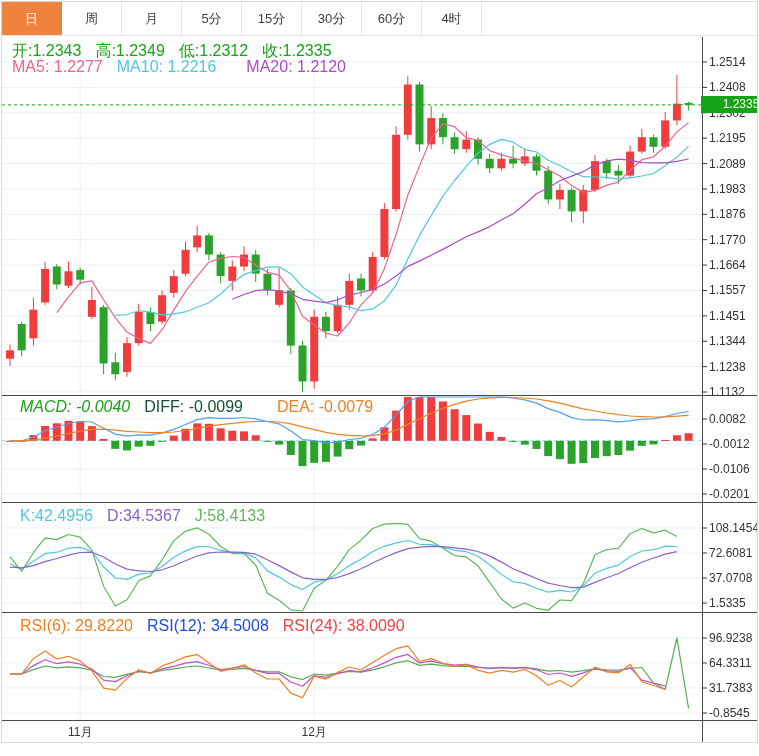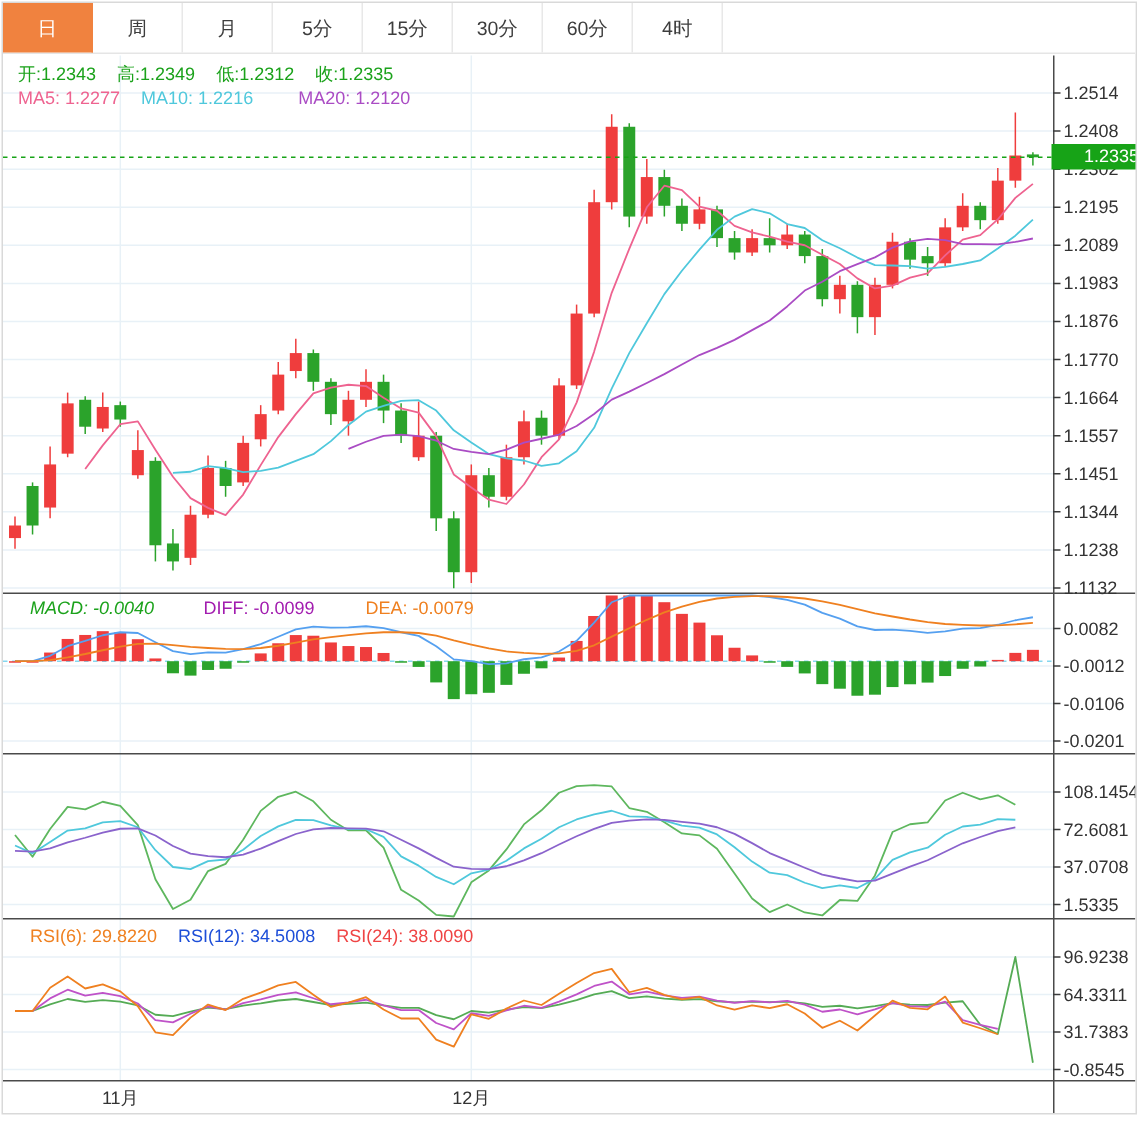--- a/index.html
+++ b/index.html
@@ -1,21 +1,21 @@
 <!DOCTYPE html>
 <html><head>
 <meta charset="utf-8">
 <style>
   html,body{margin:0;padding:0;background:#fff;}
   body{width:759px;height:756px;position:relative;font-family:"Liberation Sans",sans-serif;}
   .app{position:absolute;left:1px;top:1px;width:755px;height:740px;border:1px solid #d9d9d9;background:#fff;overflow:hidden;}
   .tabbar{position:absolute;left:0;top:0;width:100%;height:33px;display:flex;border-bottom:1px solid #e5e5e5;background:#fff;z-index:5;}
   .tab{width:59px;height:33px;line-height:33px;text-align:center;font-size:13px;color:#3d3d3d;border-right:1px solid #e8e8e8;cursor:pointer;flex:0 0 auto;}
   .tab.active{background:#f0823f;color:#fff;border-right:1px solid #f0823f;}
-  .legend{position:absolute;font-size:12px;white-space:nowrap;z-index:4;}
+  .legend{position:absolute;font-size:16px;white-space:nowrap;z-index:4;}
   .legend span{margin-right:14px;}
   svg.chart{position:absolute;left:0;top:0;z-index:1;}
   .badge{position:absolute;left:699px;top:94px;width:80px;height:17px;background:#17a317;color:#fff;font-size:12px;line-height:17px;text-align:center;z-index:6;}
 </style>
 </head>
 <body>
 
 <div class="app">
   <div class="tabbar">
       <div class="tab active">日</div>
@@ -318,15 +318,16 @@
         <text x="707" y="690" font-size="12" fill="#333333">31.7383</text>
         <line x1="700" y1="711" x2="705" y2="711" stroke="#3a3a3a"></line>
         <text x="707" y="715" font-size="12" fill="#333333">-0.8545</text>
         <text x="78.19999999999999" y="734" font-size="12" fill="#333333" text-anchor="middle">11月</text>
         <text x="312.2" y="734" font-size="12" fill="#333333" text-anchor="middle">12月</text>
       </g>
     </svg>
   <div class="badge">1.2335</div>
 <div class="legend" style="left: 10px; top: 39px;"><span style="color: rgb(27, 162, 27);">开:1.2343</span><span style="color: rgb(27, 162, 27);">高:1.2349</span><span style="color: rgb(27, 162, 27);">低:1.2312</span><span style="color: rgb(27, 162, 27);">收:1.2335</span></div>
     <div class="legend" style="left: 10px; top: 56px;"><span style="color: rgb(238, 99, 144);">MA5: 1.2277</span><span style="color: rgb(79, 200, 220);">MA10: 1.2216</span><span style="color: rgb(170, 76, 196); padding-left: 16px;">MA20: 1.2120</span></div>
-    <div class="legend" style="left: 18px; top: 396px;"><span style="color: rgb(27, 162, 27); font-style: italic;">MACD: -0.0040</span><span style="color: #a21caf; margin-left: 19px;">DIFF: -0.0099</span><span style="color: rgb(239, 128, 32); margin-left: 20px;">DEA: -0.0079</span></div>
+    <div class="legend" style="left: 18px; top: 396px;"><span style="color: rgb(27, 162, 27); font-style: italic;">MACD: -0.0040</span><span style="color: #14532d;">DIFF: -0.0099</span><span style="color: rgb(239, 128, 32); margin-left: 20px;">DEA: -0.0079</span></div>
+    <div class="legend" style="left: 18px; top: 505px;"><span style="color: rgb(79, 200, 220);">K:42.4956</span><span style="color: rgb(138, 99, 204);">D:34.5367</span><span style="color: rgb(94, 183, 94);">J:58.4133</span></div>
     <div class="legend" style="left: 18px; top: 615px;"><span style="color: rgb(239, 128, 32);">RSI(6): 29.8220</span><span style="color: #1d4ed8;">RSI(12): 34.5008</span><span style="color: #ef4444; margin-top: 36px;">RSI(24): 38.0090</span></div>
   </div>
 
 </body></html>

